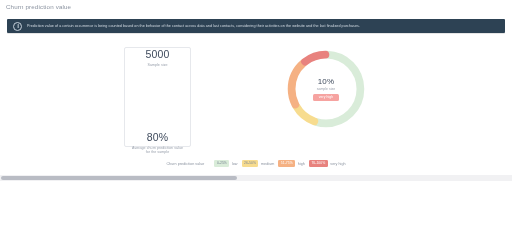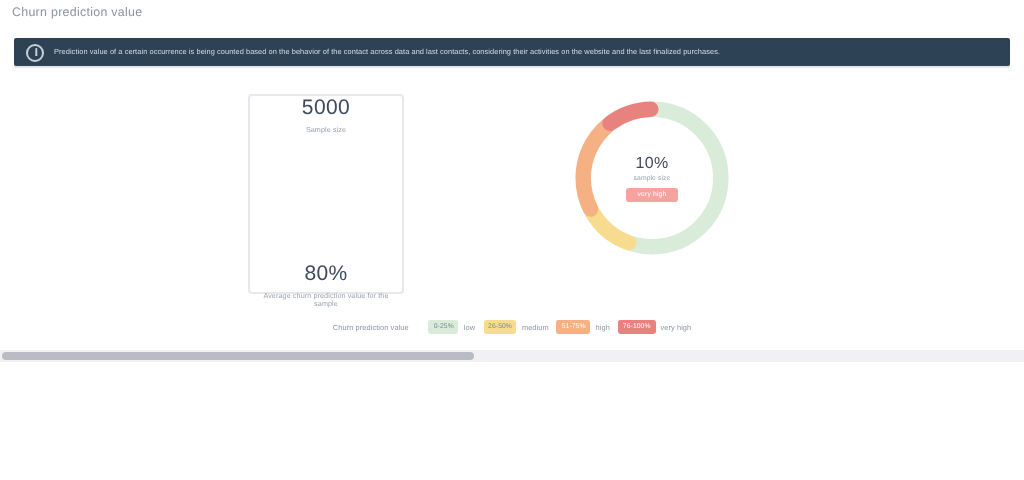--- a/index.html
+++ b/index.html
@@ -94,21 +94,21 @@
     top: 38px;
     width: 512px;
     height: 118px;
   }
 
   
   .stats-card {
     position: absolute;
     left: 124px;
     top: 9px;
-    width: 78px;
+    width: 67px;
     height: 100px;
     background: #ffffff;
     border: 0.6px solid #e6e8ec;
     border-radius: 2px;
     box-sizing: border-box;
     display: flex;
     flex-direction: column;
     gap: 32px;
   }
   .stat-block {

